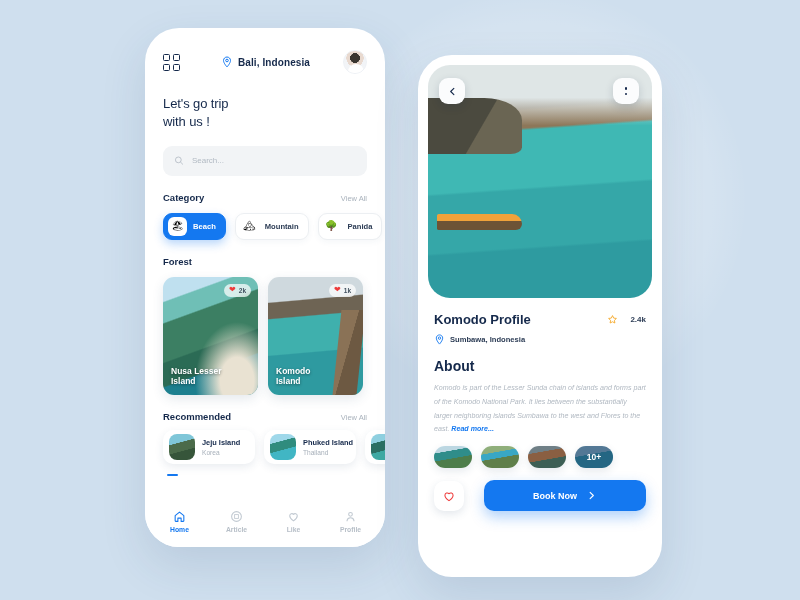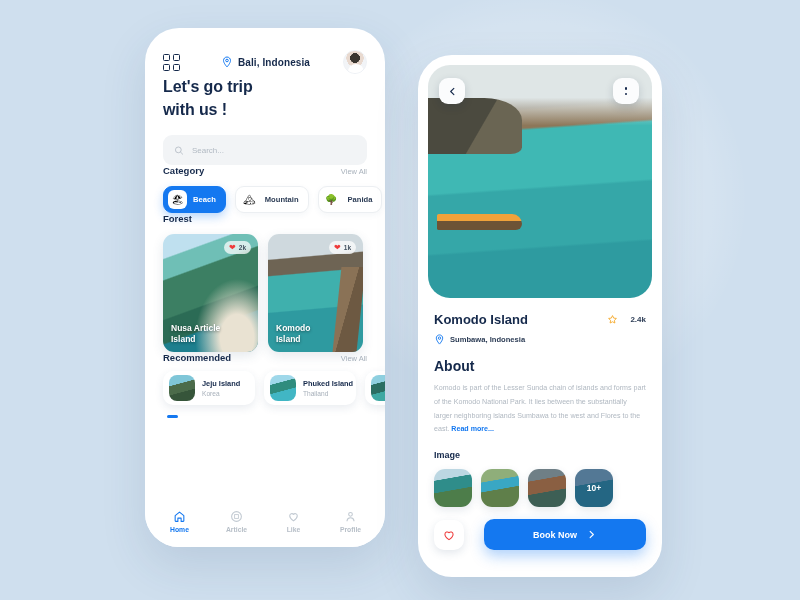--- a/index.html
+++ b/index.html
@@ -37,33 +37,33 @@
   .avatar{
     width:24px; height:24px; border-radius:50%;
     background:radial-gradient(circle at 50% 32%, #3a3630 0 26%, #e8d9cf 27% 46%, #f2f4f7 47%);
     border:1px solid #eef1f5; position:relative; overflow:hidden;
   }
   .avatar:after{
     content:""; position:absolute; left:4px; bottom:0; width:16px; height:9px;
     background:#ffffff; border-radius:8px 8px 0 0;
   }
 
-  .headline{ margin-top:0; font-size:16px; line-height:1.42; font-weight:bold; color:#15294b; letter-spacing:-.1px;}
+  .headline{ margin-top:19px; font-size:13px; line-height:1.42; font-weight:normal; color:#15294b; letter-spacing:-.1px;}
 
   .search{
     margin-top:14px; height:30px; background:#f2f4f6; border-radius:9px;
     display:flex; align-items:center; gap:8px; padding:0 11px;
   }
   .search input{
     border:none; background:transparent; outline:none; font-size:8px;
     color:#9aa3ad; font-family:"Liberation Sans", sans-serif; width:100%;
   }
   .search input::placeholder{ color:#b2bac3; }
 
-  .sec-head{ display:flex; align-items:baseline; justify-content:space-between;}
+  .sec-head{ margin-top:16px; display:flex; align-items:baseline; justify-content:space-between;}
   .sec-title{ font-size:9.5px; font-weight:bold; color:#15294b;}
   .sec-link{ font-size:7.5px; color:#a9b2bc;}
 
   .chips{ margin-top:10px; display:flex; gap:9px;}
   .chip{
     height:27px; border-radius:9px; background:#fff; border:1px solid #eceff2;
     display:flex; align-items:center; gap:6px; padding:0 9px 0 4px;
     box-shadow:0 2px 6px rgba(40,70,110,0.05);
   }
   .chip.active{ background:#1478f0; border-color:#1478f0; box-shadow:0 4px 10px rgba(20,120,240,0.3);}
@@ -162,25 +162,25 @@
   .dot{ width:2.6px; height:2.6px; border-radius:50%; background:#15294b;}
 
   .detail-body{ padding:14px 16px 0 16px;}
   .title-row{ display:flex; align-items:center; justify-content:space-between;}
   .d-title{ font-size:13px; font-weight:bold; color:#15294b;}
   .rating{ display:flex; align-items:center; gap:12px;}
   .rating .val{ font-size:8px; font-weight:bold; color:#2c3c55;}
   .d-loc{ display:flex; align-items:center; gap:5px; margin-top:7px;}
   .d-loc .t{ font-size:7.6px; font-weight:bold; color:#2c3c55;}
   .about-h{ margin-top:13px; font-size:14px; font-weight:bold; color:#15294b;}
-  .about-p{ margin-top:8px; font-size:7.1px; line-height:1.95; color:#b0b8c1;}
+  .about-p{ margin-top:8px; font-size:7.1px; line-height:1.95; color:#b0b8c1;font-style:italic;}
   .read-more{ color:#1478f0; font-weight:bold;}
   .img-h{ margin-top:13px; font-size:9px; font-weight:bold; color:#15294b;}
   .thumbs{ margin-top:9px; display:flex; gap:9px;}
-  .thumb{ width:38px; height:38px; border-radius:11px; position:relative; overflow:hidden;
+  .thumb{ width:38px; height:22px; border-radius:11px; position:relative; overflow:hidden;
           box-shadow:0 3px 8px rgba(40,70,110,0.12);text-align:center;}
   .t1{ background:linear-gradient(170deg,#bcd7e2 0 26%, #2f8d8a 27% 54%, #4d7d4a 55% 100%);}
   .t2{ background:linear-gradient(170deg,#8fae7a 0 30%, #39a7c4 31% 52%, #5f7f4a 53% 100%);}
   .t3{ background:linear-gradient(170deg,#6f7f86 0 28%, #8a5f42 29% 58%, #3d5f55 59% 100%);}
   .t4{ background:linear-gradient(170deg,#6f98b4 0 38%, #2f7f9c 39% 100%);}
   .t4:after{ content:""; position:absolute; inset:0; background:rgba(12,40,70,0.28);}
   .t-count{
     position:absolute; inset:0; display:flex; align-items:center; justify-content:center;
     font-size:8.5px; font-weight:bold; color:#fff; z-index:2;
   }
@@ -260,21 +260,21 @@
     </div>
 
     <div class="pop-row">
       <div class="pop-card">
         <div class="img img-nusa"></div>
         <div class="like-badge">
           <span class="h">❤</span>
           <span class="c">2k</span>
         </div>
         <div class="pop-name">
-          <div>Nusa Article</div>
+          <div>Nusa Lesser</div>
           <div>Island</div>
         </div>
       </div>
       <div class="pop-card">
         <div class="img img-komodo"></div>
         <div class="like-badge">
           <span class="h">❤</span>
           <span class="c">1k</span>
         </div>
         <div class="pop-name">
@@ -355,41 +355,40 @@
       </svg>
     </div>
     <div class="hero-btn" id="btn-more">
       <span class="dot"></span>
       <span class="dot"></span>
     </div>
   </div>
 
   <div class="detail-body">
     <div class="title-row">
-      <span class="d-title">Komodo Island</span>
+      <span class="d-title">Komodo Profile</span>
       <span class="rating">
         <svg width="11" height="11" viewBox="0 0 24 24">
           <path d="M12 3.5l2.6 5.4 5.9.8-4.3 4.1 1 5.9-5.2-2.8-5.2 2.8 1-5.9L3.5 9.7l5.9-.8z" fill="none" stroke="#f5a623" stroke-width="1.9" stroke-linejoin="round"></path>
         </svg>
         <span class="val">2.4k</span>
       </span>
     </div>
 
     <div class="d-loc">
       <svg width="11" height="11" viewBox="0 0 24 24">
         <path d="M12 2C8.1 2 5 5.1 5 9c0 5.2 7 13 7 13s7-7.8 7-13c0-3.9-3.1-7-7-7z" fill="none" stroke="#1478f0" stroke-width="2"></path>
         <circle cx="12" cy="9" r="2.6" fill="none" stroke="#1478f0" stroke-width="2"></circle>
       </svg>
       <span class="t">Sumbawa, Indonesia</span>
     </div>
 
     <div class="about-h">About</div>
     <p class="about-p"><span>Komodo is part of the Lesser Sunda chain of islands and forms part of the Komodo National Park. It lies between the substantially larger neighboring islands Sumbawa to the west and Flores to the east. </span><span class="read-more">Read more...</span></p>
 
-    <div class="img-h">Image</div>
     <div class="thumbs">
       <div class="thumb t1"></div>
       <div class="thumb t2"></div>
       <div class="thumb t3"></div>
       <div class="thumb t4">
         <span class="t-count">10+</span>
       </div>
     </div>
 
     <div class="cta-row">

